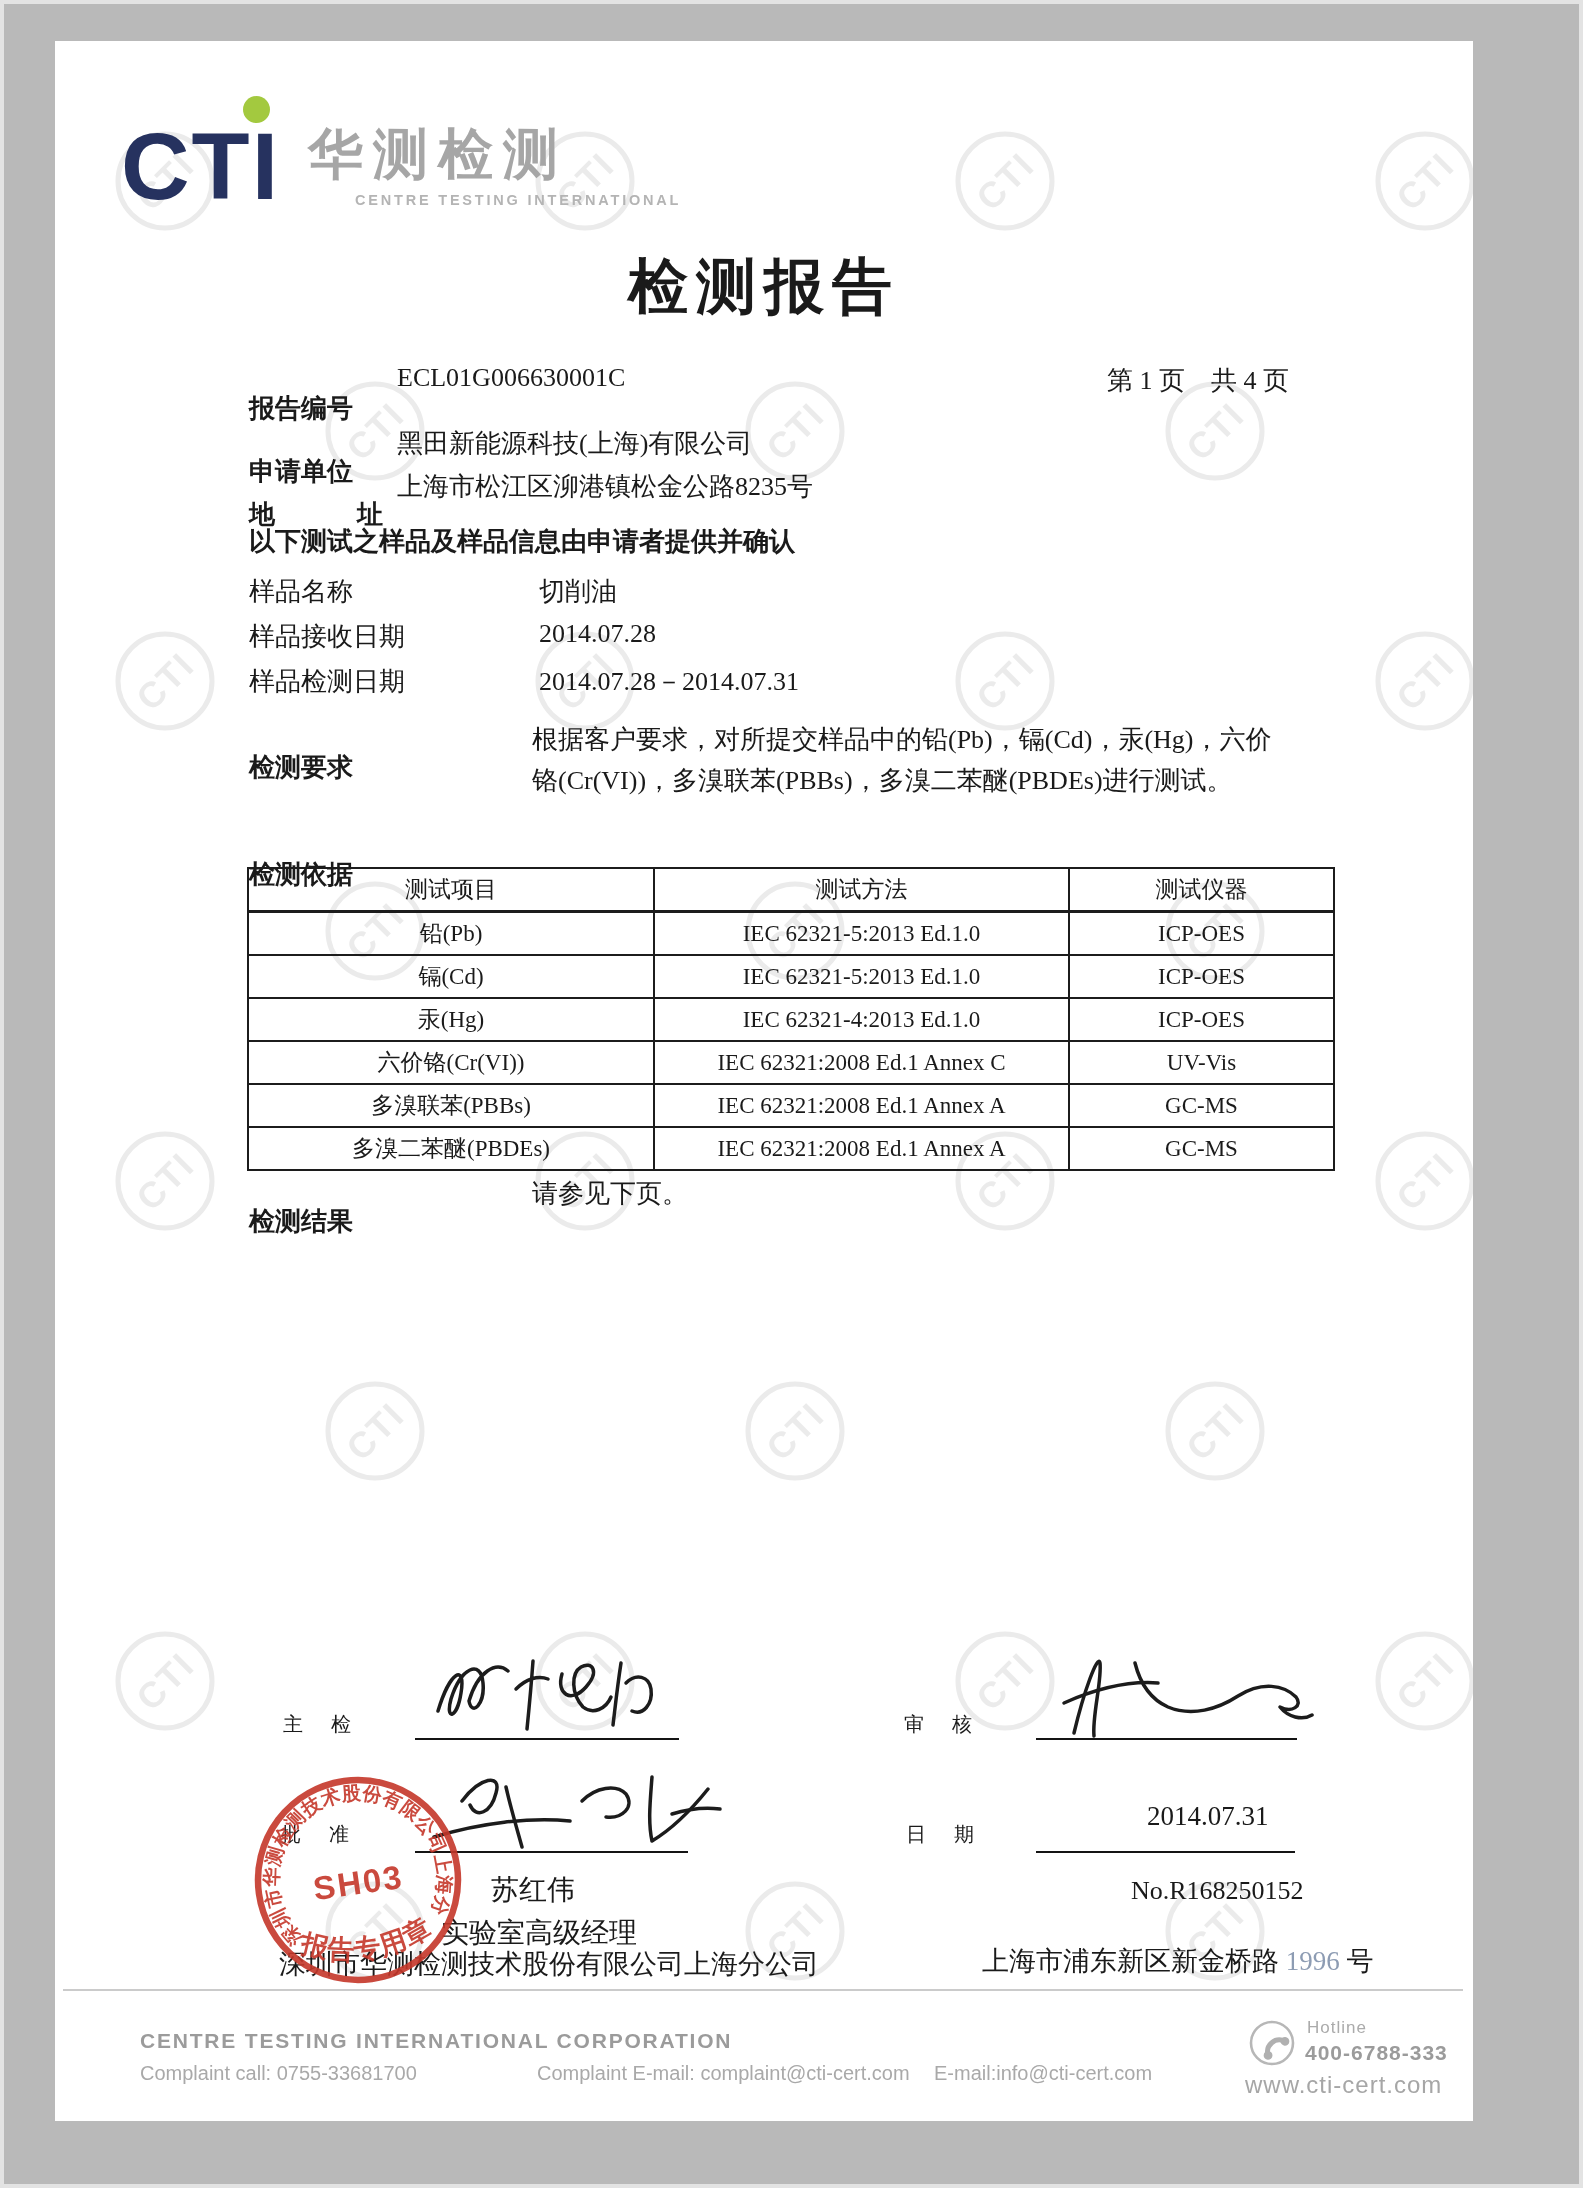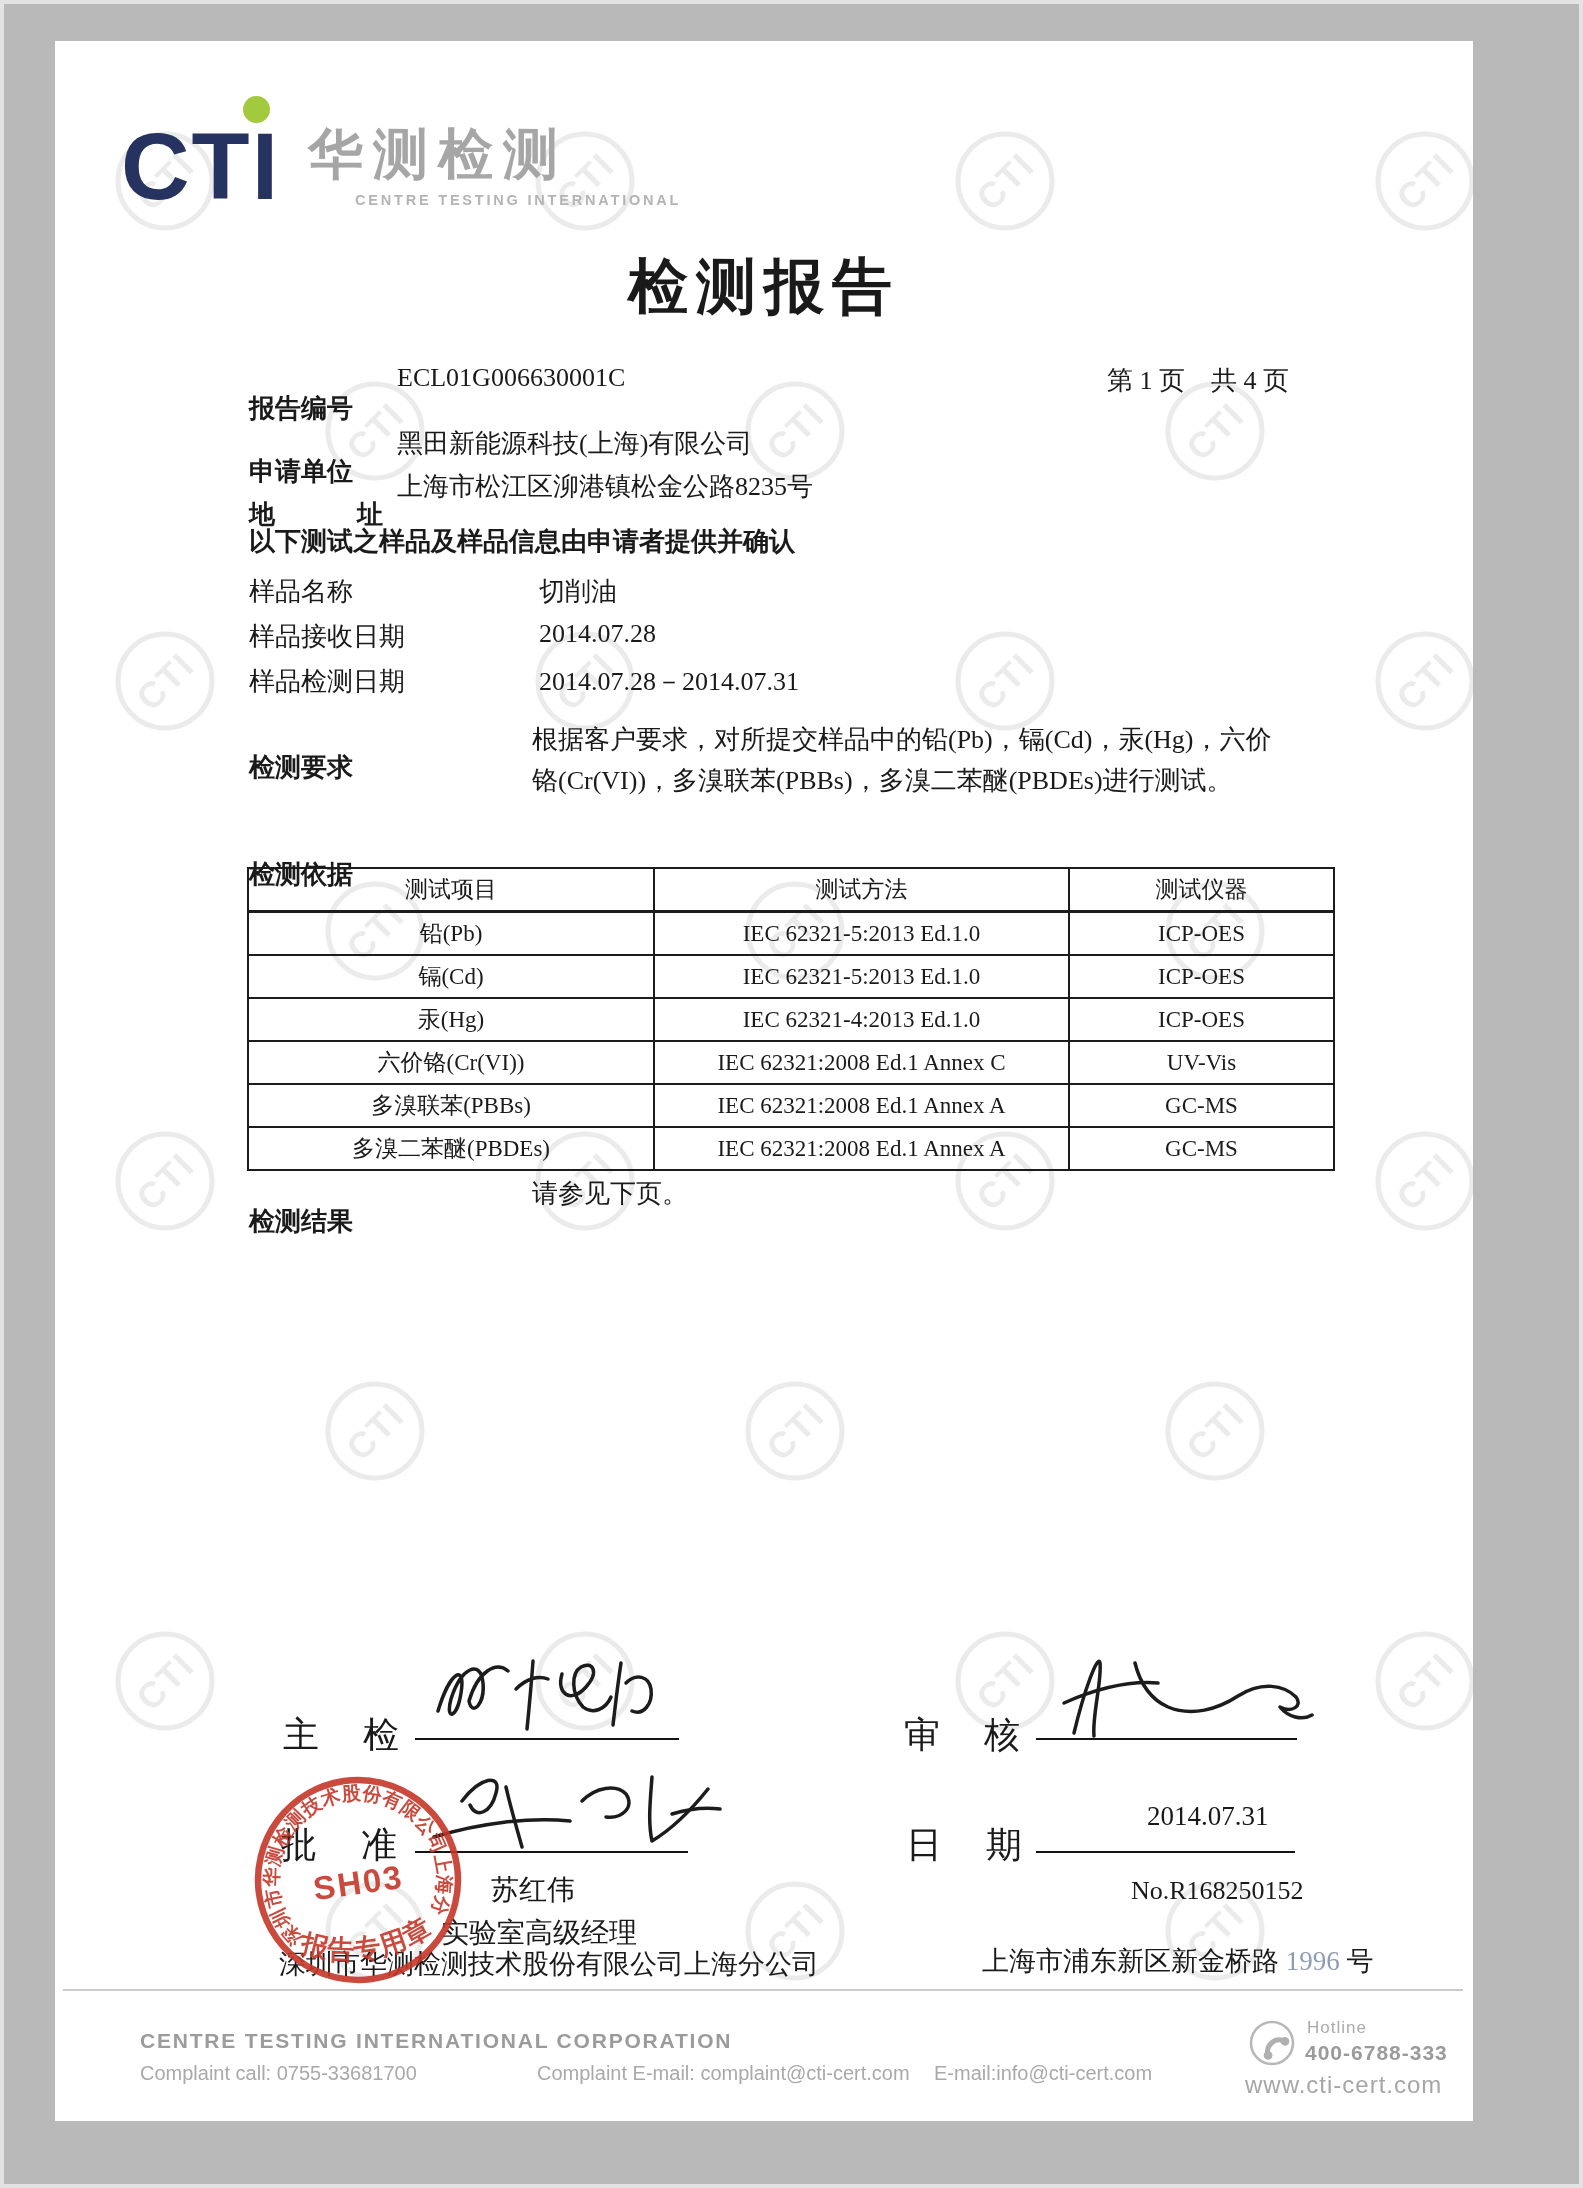--- a/index.html
+++ b/index.html
@@ -17,21 +17,21 @@
   .logo-cn{font-size:55px;line-height:1;font-weight:bold;color:#a6a6a6;letter-spacing:10px;}
   .logo-en{font-family:"Liberation Sans","DejaVu Sans",sans-serif;font-weight:bold;
     font-size:14.5px;color:#b4b4b4;letter-spacing:2.8px;}
   .title{left:0;width:100%;text-align:center;font-size:60px;font-weight:bold;letter-spacing:8px;}
   .sec-hd{font-weight:bold;font-size:26px;}
   .basis-table{border-collapse:collapse;table-layout:fixed;width:1086px;z-index:2;position:absolute;padding-left:28px;}
   .basis-table th,.basis-table td{border:2px solid #1c1c1c;height:41px;padding:0;
     text-align:center;vertical-align:middle;font-size:23px;font-weight:normal;}
   .basis-table thead th{border-bottom-width:3px;}
   .sig-line{height:2px;background:#141414;z-index:2;position:absolute;}
-  .sig-lbl{font-size:36px;letter-spacing:4px;}
+  .sig-lbl{font-size:20px;letter-spacing:4px;}
   .sep{position:absolute;height:2px;background:#cbcbcb;z-index:1;}
   .foot{font-family:"Liberation Sans","DejaVu Sans",sans-serif;}
   .foot-co{font-size:21px;font-weight:bold;letter-spacing:1.8px;color:#9b9b9b;}
   .foot-line{font-size:20px;color:#a9a9a9;}
   .hot-lbl{font-size:17px;color:#ababab;letter-spacing:1px;}
   .hot-num{font-size:21px;font-weight:bold;color:#9b9b9b;letter-spacing:1px;}
   .site{font-size:24px;color:#a6a6a6;letter-spacing:1px;}
   .addr-no{color:#8d9cb3;}
   .stamp{z-index:3;opacity:.9;}
 </style>

